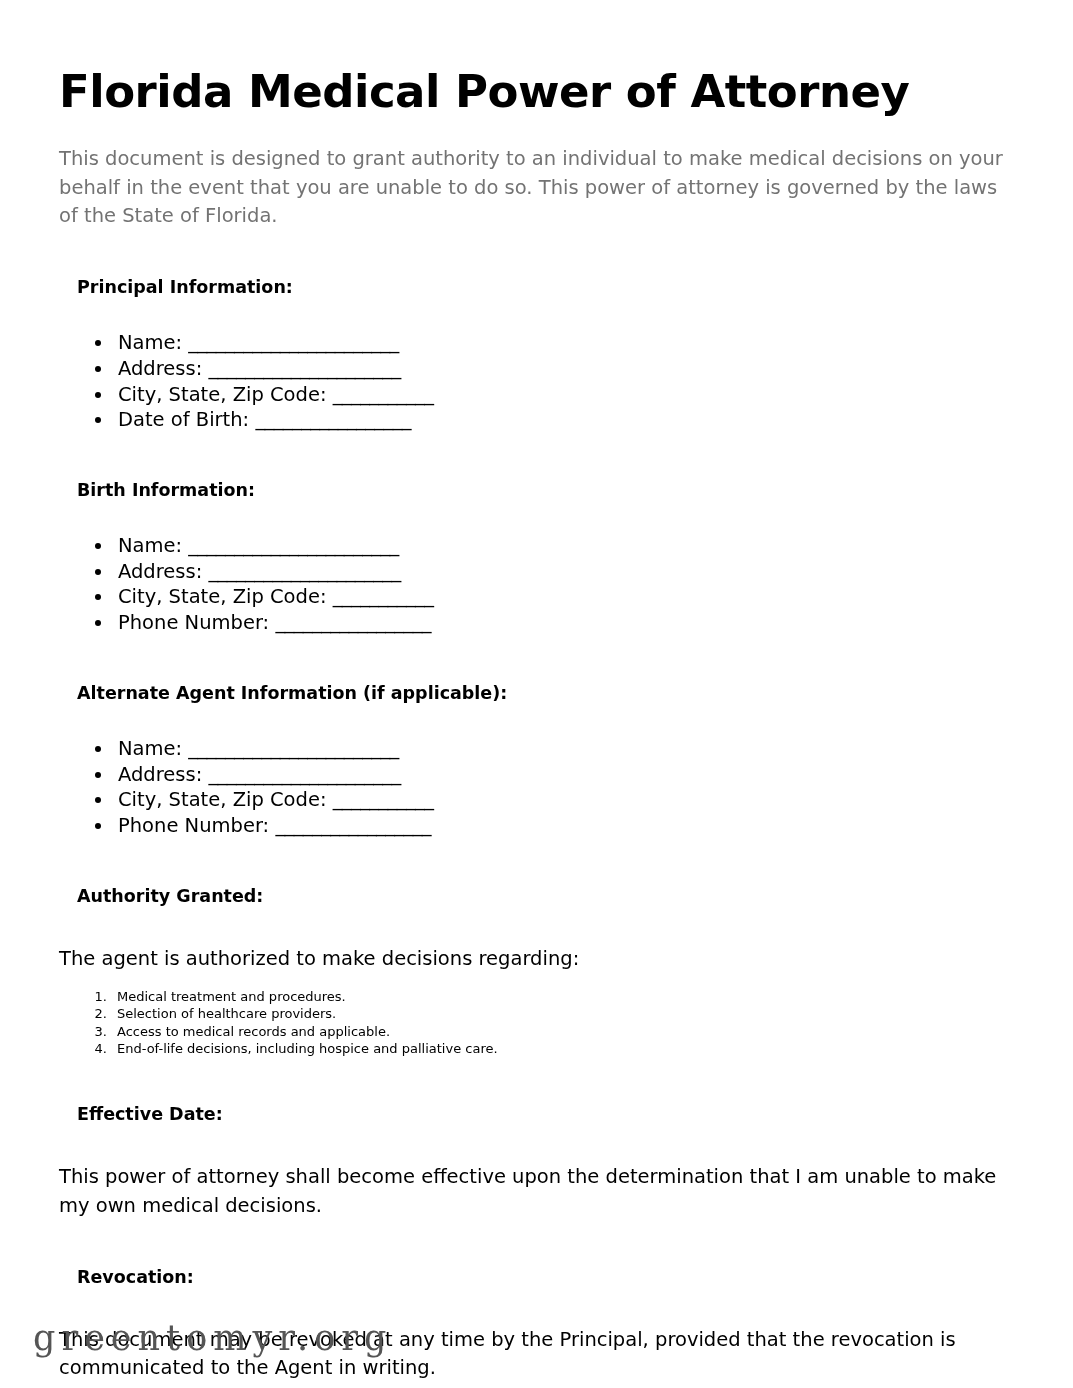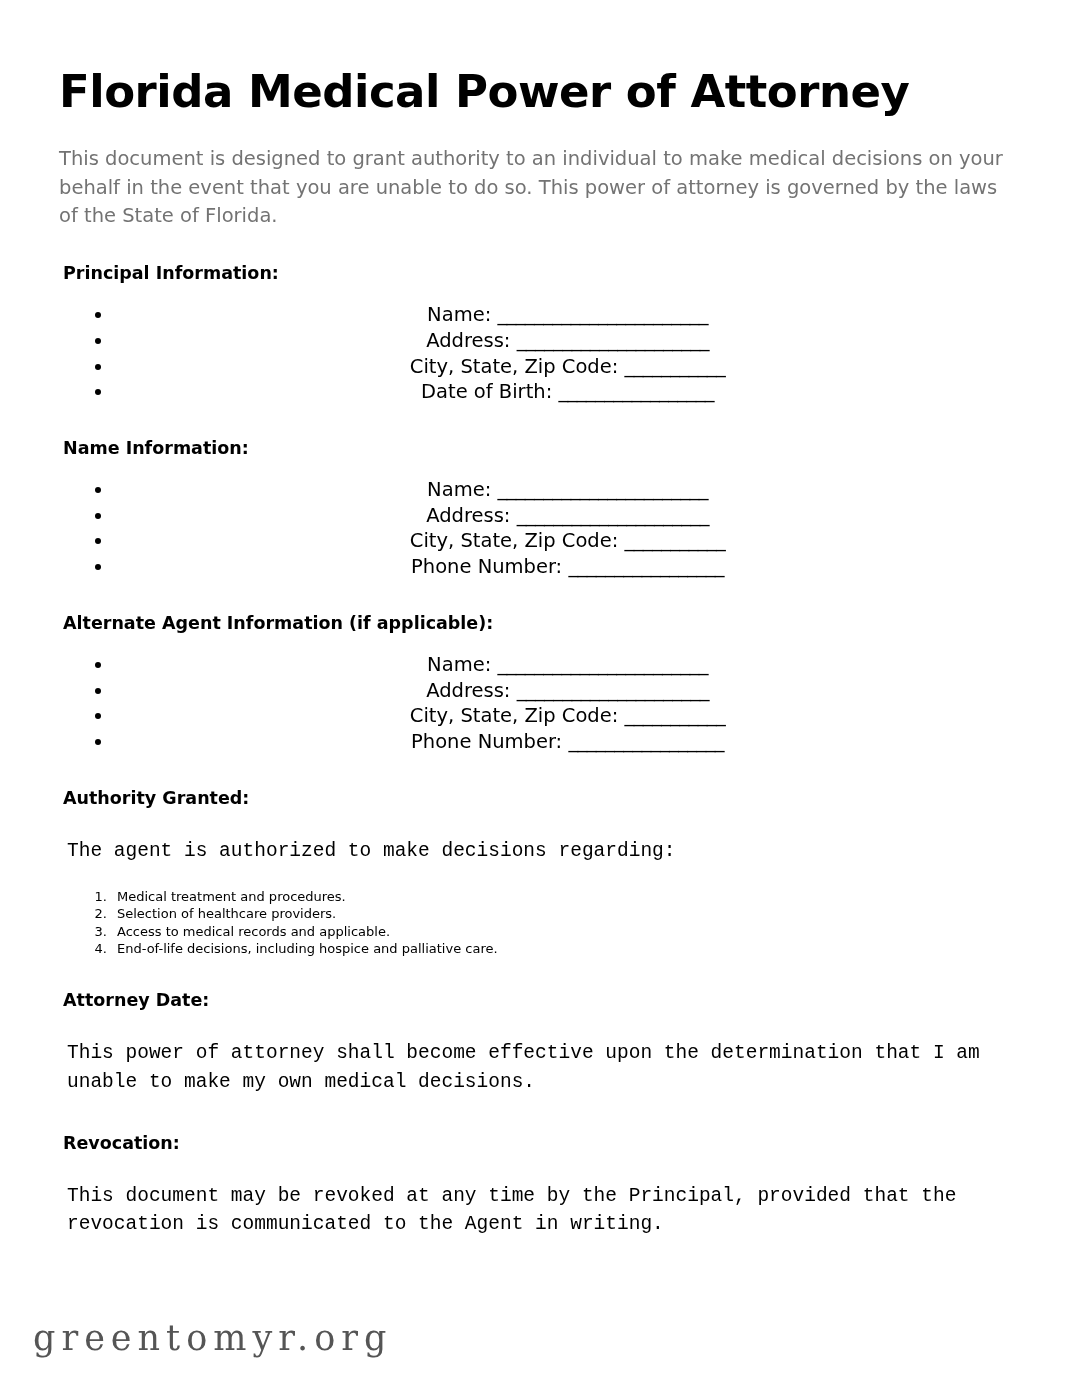--- a/index.html
+++ b/index.html
@@ -37,40 +37,38 @@
     font-size: 19.5px;
     line-height: 1.45;
     margin: 0;
     padding-top: 30px;
     max-width: 960px;
     color: #737373;
   }
   .section-heading {
     font-size: 17.5px;
     font-weight: bold;
-    margin: 4px;
+    margin: 18px;
     padding-top: 29px;
     color: #000;
   }
   .para {
     font-size: 19.5px;
     line-height: 1.45;
-    margin: 8px;
+    margin: 0;
     padding-top: 21px;
     max-width: 960px;
     color: #000;
-    font-family: Liberation Mono, monospace;
   }
   ul.field-list {
     list-style: disc;
     margin: 0;
     padding: 0;
     padding-top: 15px;
     padding-left: 55px;
-    text-align: center;
   }
   ul.field-list li {
     font-size: 19.5px;
     line-height: 1.32;
     color: #000;
     padding-left: 4px;
   }
   ol.auth-list {
     list-style: decimal;
     margin: 0;
@@ -109,21 +107,21 @@
     <p class="intro">This document is designed to grant authority to an individual to make medical decisions on your behalf in the event that you are unable to do so. This power of attorney is governed by the laws of the State of Florida.</p>
 
     <h2 class="section-heading">Principal Information:</h2>
     <ul class="field-list">
       <li><span>Name:</span> <span class="blank">_______________________</span></li>
       <li><span>Address:</span> <span class="blank">_____________________</span></li>
       <li><span>City, State, Zip Code:</span> <span class="blank">___________</span></li>
       <li><span>Date of Birth:</span> <span class="blank">_________________</span></li>
     </ul>
 
-    <h2 class="section-heading">Name Information:</h2>
+    <h2 class="section-heading">Birth Information:</h2>
     <ul class="field-list">
       <li><span>Name:</span> <span class="blank">_______________________</span></li>
       <li><span>Address:</span> <span class="blank">_____________________</span></li>
       <li><span>City, State, Zip Code:</span> <span class="blank">___________</span></li>
       <li><span>Phone Number:</span> <span class="blank">_________________</span></li>
     </ul>
 
     <h2 class="section-heading">Alternate Agent Information (if applicable):</h2>
     <ul class="field-list">
       <li><span>Name:</span> <span class="blank">_______________________</span></li>
@@ -134,21 +132,21 @@
 
     <h2 class="section-heading">Authority Granted:</h2>
     <p class="para">The agent is authorized to make decisions regarding:</p>
     <ol class="auth-list">
       <li>Medical treatment and procedures.</li>
       <li>Selection of healthcare providers.</li>
       <li>Access to medical records and applicable.</li>
       <li>End-of-life decisions, including hospice and palliative care.</li>
     </ol>
 
-    <h2 class="section-heading">Attorney Date:</h2>
+    <h2 class="section-heading">Effective Date:</h2>
     <p class="para">This power of attorney shall become effective upon the determination that I am unable to make my own medical decisions.</p>
 
     <h2 class="section-heading">Revocation:</h2>
     <p class="para">This document may be revoked at any time by the Principal, provided that the revocation is communicated to the Agent in writing.</p>
 
 
   </div>
 
   <div class="watermark">greentomyr.org</div>
 </div>

